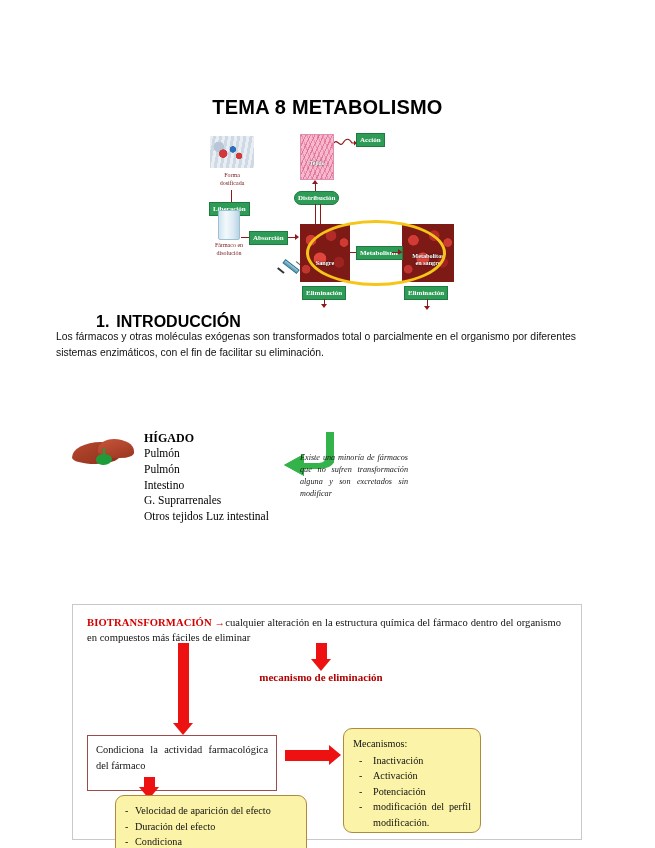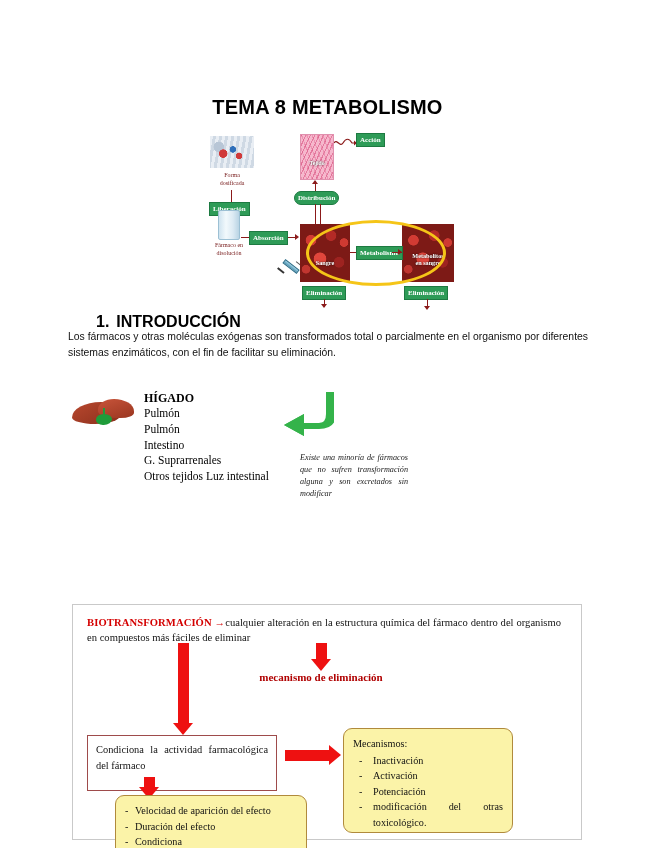--- a/index.html
+++ b/index.html
@@ -123,31 +123,31 @@
   .squig { position:absolute; left:138px; top:6px; width:24px; height:10px; }
 
   
   .sec-head {
     position:absolute; left:96px; top:313px;
     font-size:16px; font-weight:bold; color:#000;
     font-family:"Liberation Sans", sans-serif;
   }
   .sec-head .num { margin-right:7px; }
   .body-text {
-    position:absolute; left:68px; width:520px;
+    position:absolute; left:56px; width:520px;
     font-family:"Liberation Sans", sans-serif;
     font-size:10.4px; color:#111; line-height:1.58;
     text-align:justify;
   }
   .p1 { top:329px; }
   .p2 { top:363px; }
   .p3 { top:527px; text-align:left; }
 
   
-  .liver-wrap { position:absolute; left:68px; top:390px; width:520px; height:110px; }
+  .liver-wrap { position:absolute; left:68px; top:430px; width:520px; height:110px; }
   .liver-icon { position:absolute; left:4px; top:6px; width:64px; height:34px; }
   .liver-icon .lobeA {
     position:absolute; left:0; top:6px; width:48px; height:22px;
     background:linear-gradient(150deg,#b9482e,#8a2f1c);
     border-radius:60% 40% 52% 48% / 70% 62% 38% 30%;
   }
   .liver-icon .lobeB {
     position:absolute; left:26px; top:3px; width:36px; height:19px;
     background:linear-gradient(160deg,#c8543a,#9a3620);
     border-radius:48% 60% 40% 55% / 60% 70% 30% 40%;
@@ -352,24 +352,24 @@
 
     <div class="ybox simple" style="left:42px; top:190px; width:192px; height:70px;">
       <ul>
         <li><span class="dash">-</span><span>Velocidad de aparición del efecto</span></li>
         <li><span class="dash">-</span><span>Duración del efecto</span></li>
         <li><span class="dash">-</span><span>Condiciona</span></li>
 
       </ul>
     </div>
 
-    <div class="ybox" style="left:270px; top:123px; width:170px; height:105px;">
+    <div class="ybox" style="left:270px; top:123px; width:138px; height:105px;">
       <div class="hdr">Mecanismos:</div>
       <ul>
         <li><span class="dash">-</span><span>Inactivación</span></li>
         <li><span class="dash">-</span><span>Activación</span></li>
         <li><span class="dash">-</span><span>Potenciación</span></li>
-        <li><span class="dash">-</span><span>modificación del otras toxicológico.</span></li>
+        <li><span class="dash">-</span><span>modificación del perfil modificación.</span></li>
       </ul>
     </div>
   </div>
 
 </div>
 
 </body></html>

